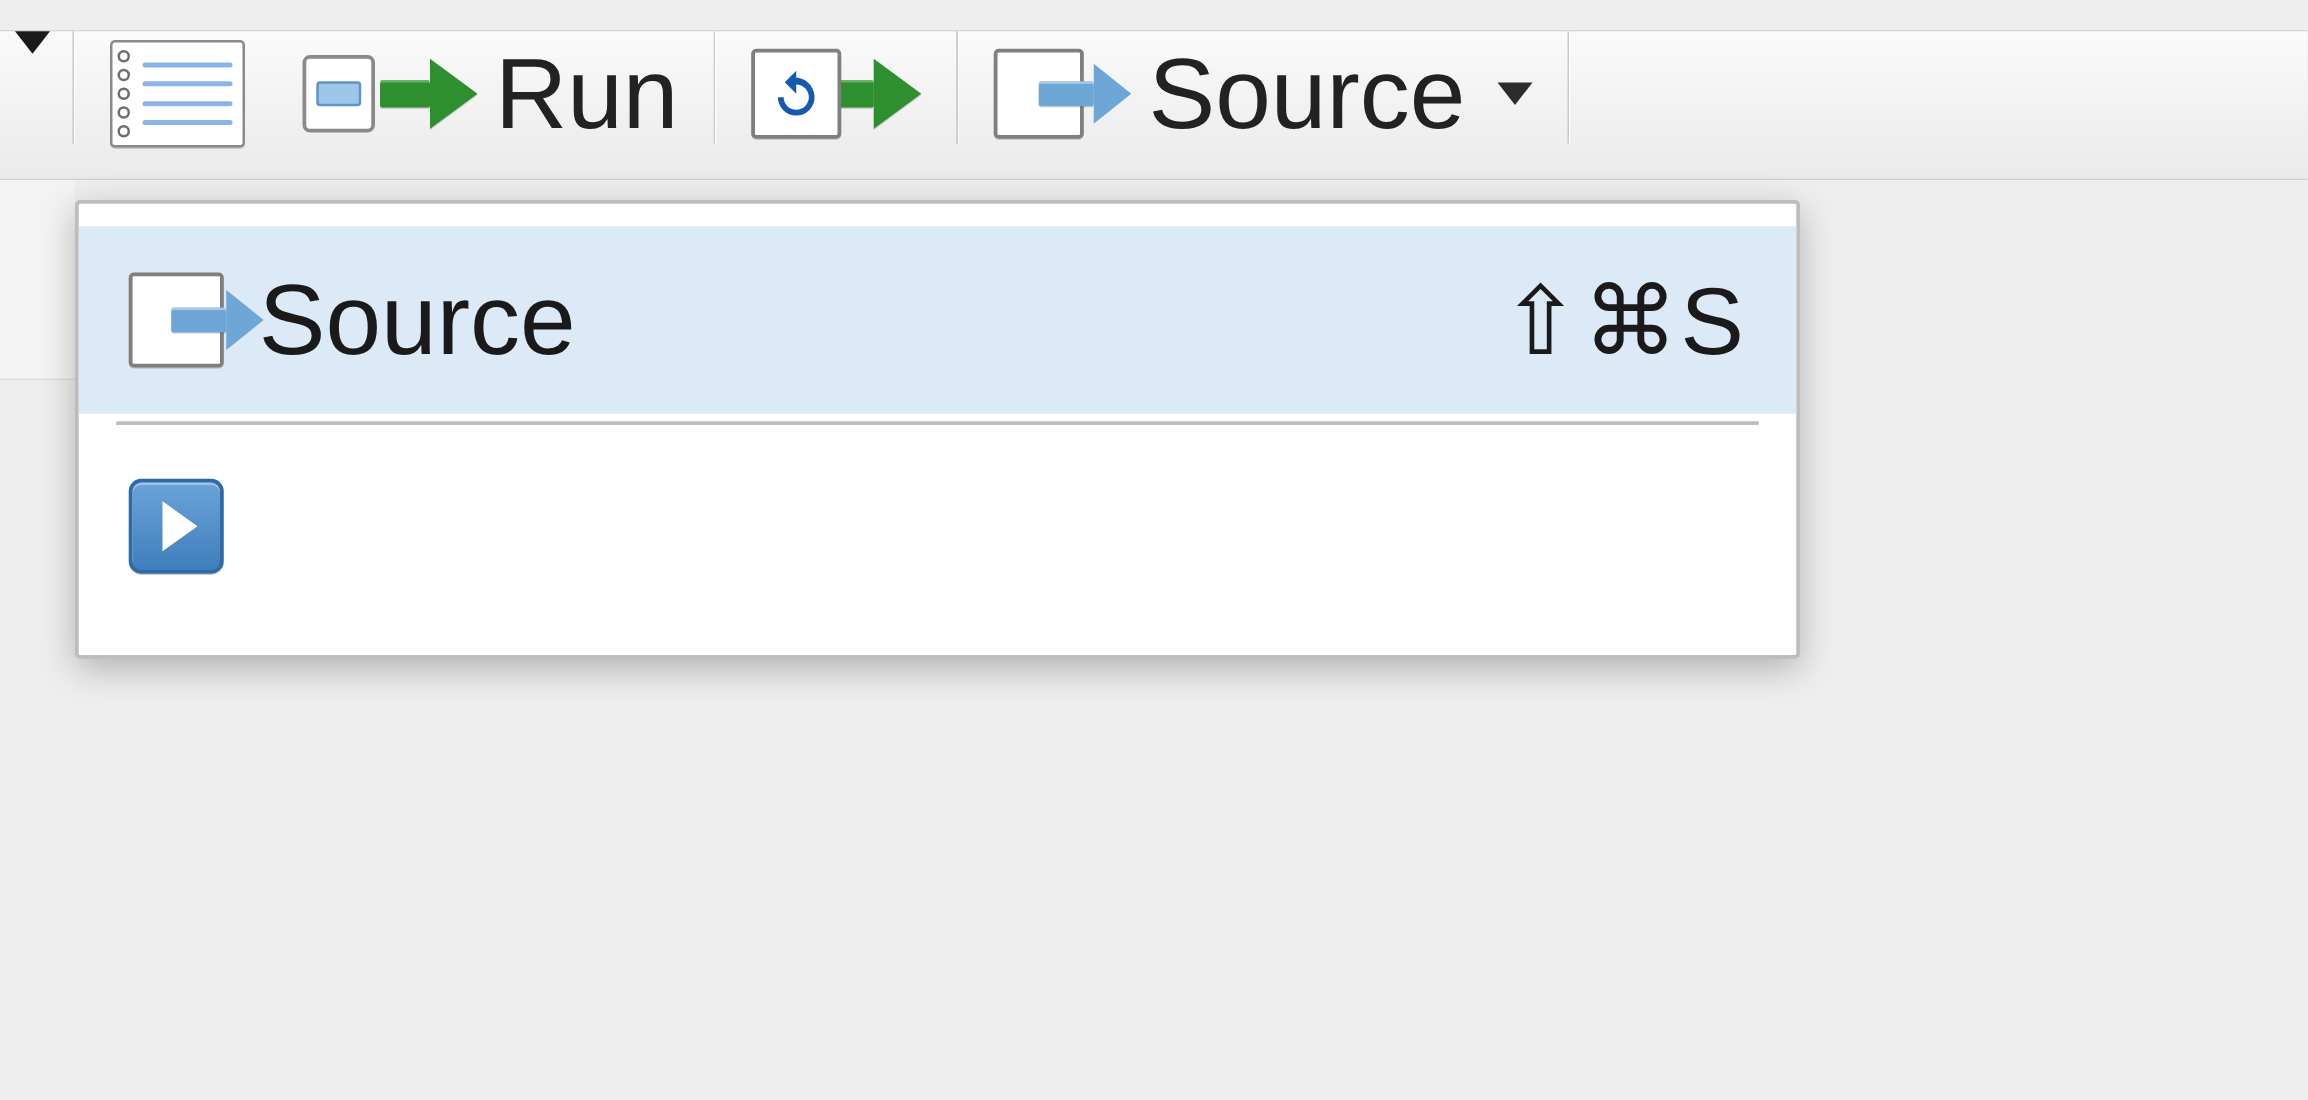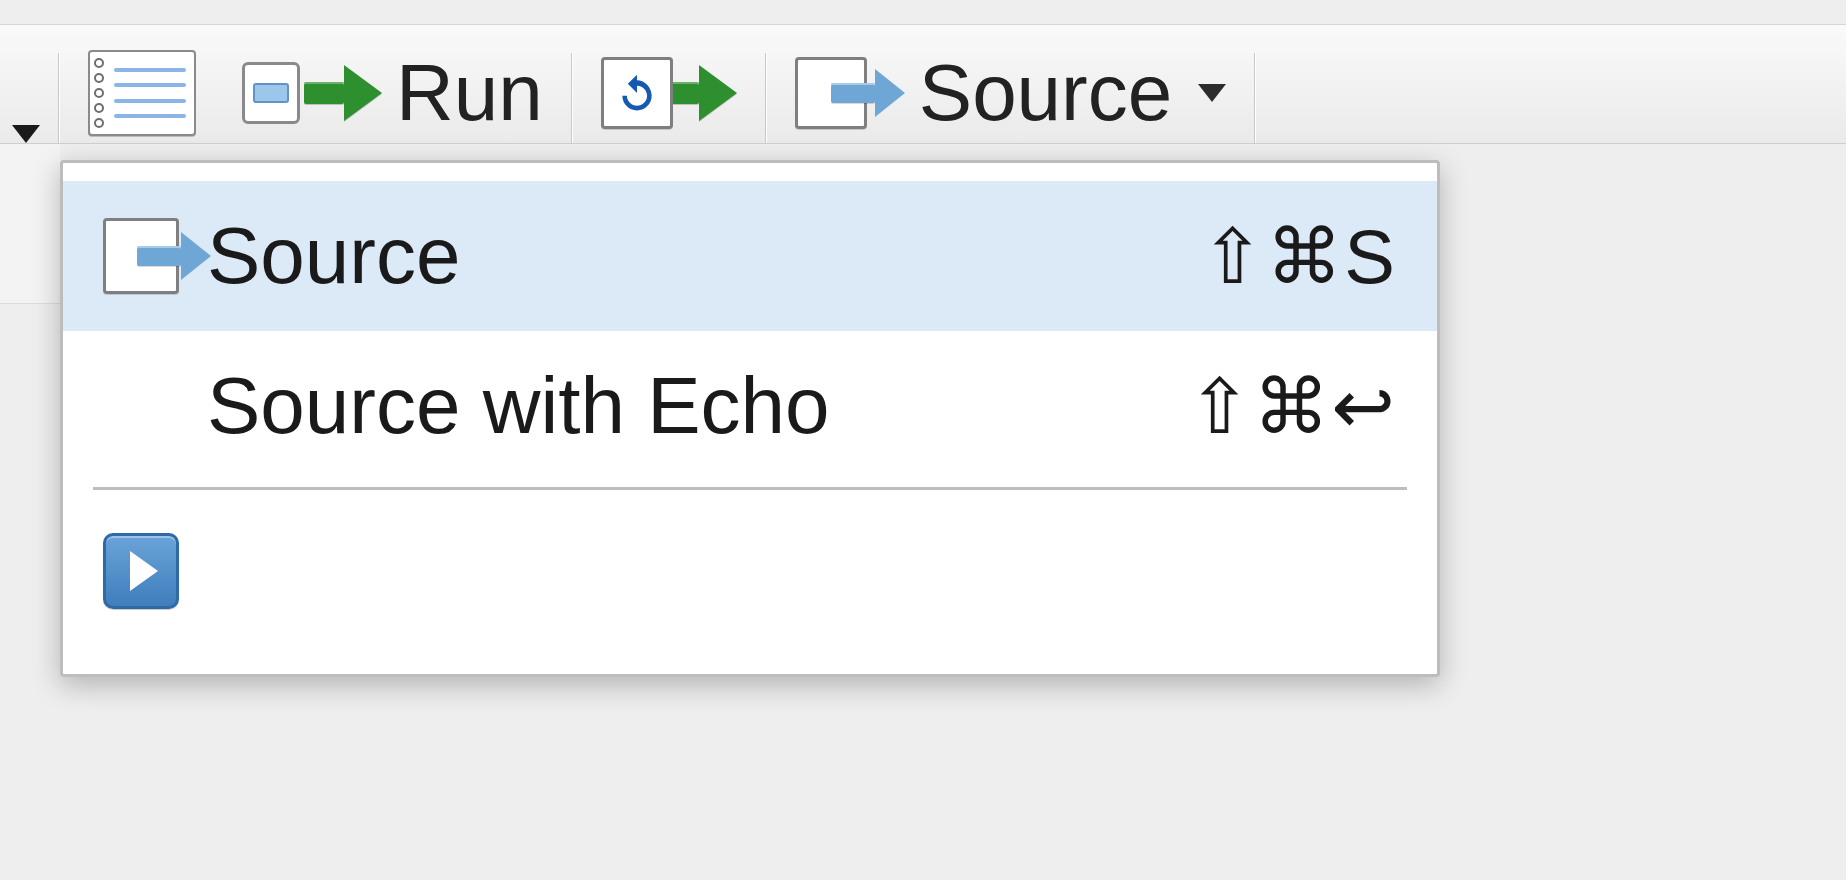--- a/index.html
+++ b/index.html
@@ -3,21 +3,21 @@
 <meta charset="utf-8">
 <style>
   html,body{margin:0;padding:0;width:1846px;height:880px;background:#eeeeee;font-family:"Lucida Grande","Helvetica Neue",Arial,sans-serif;-webkit-font-smoothing:antialiased;}
   *{box-sizing:border-box;}
 
   
   .toolbar{
     position:absolute;left:0;top:24px;width:1846px;height:120px;
     background:linear-gradient(#fafafa,#eaeaea);
     border-top:1px solid #d6d6d6;border-bottom:1px solid #cfcfcf;
-    display:flex;align-items:flex-end;
+    display:flex;align-items:flex-start;
   }
   .tb-sep{width:2px;height:90px;margin:0 10px;
     background:linear-gradient(to right,#c8c8c8 0,#c8c8c8 1px,#ffffff 1px,#ffffff 2px);}
   .tb-pad{width:10px;}
 
   .tb-drop-arrow{width:0;height:0;border-left:14px solid transparent;border-right:14px solid transparent;border-top:18px solid #1a1a1a;margin-left:12px;margin-right:8px;}
 
   .tb-btn{display:flex;align-items:center;height:100px;padding:0 18px;border-radius:10px;}
   .tb-label{font-size:80px;color:#222;margin-left:14px;}
 
@@ -161,25 +161,20 @@
           <div class="blue-arrow">
             <div class="shaft"></div>
             <div class="head"></div>
           </div>
         </div>
     </div>
     <span class="mi-label">Source</span>
     <span class="mi-shortcut">⇧⌘S</span>
   </div>
 
-  <div class="menu-item">
-    <div class="mi-icon"></div>
-    <span class="mi-label">Source with Echo</span>
-    <span class="mi-shortcut">⇧⌘↩</span>
-  </div>
 
   <div class="menu-sep"></div>
 
   <div class="menu-item">
     <div class="mi-icon">
         <div class="play"></div>
       </div>
     <span class="mi-shortcut"></span>
   </div>
 

